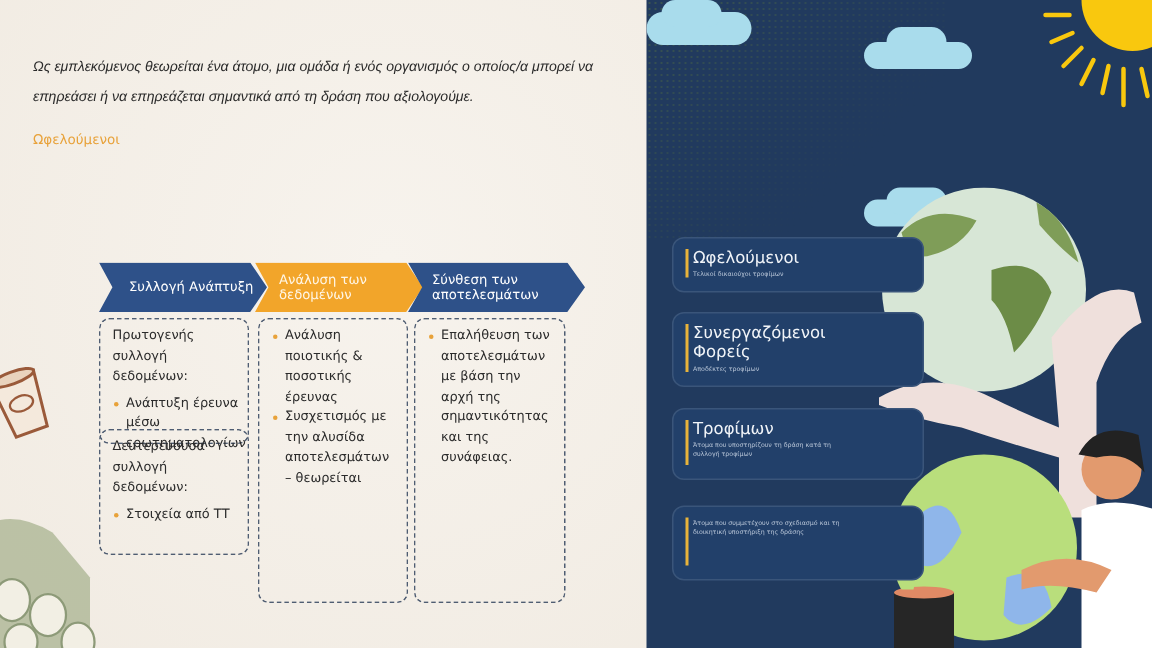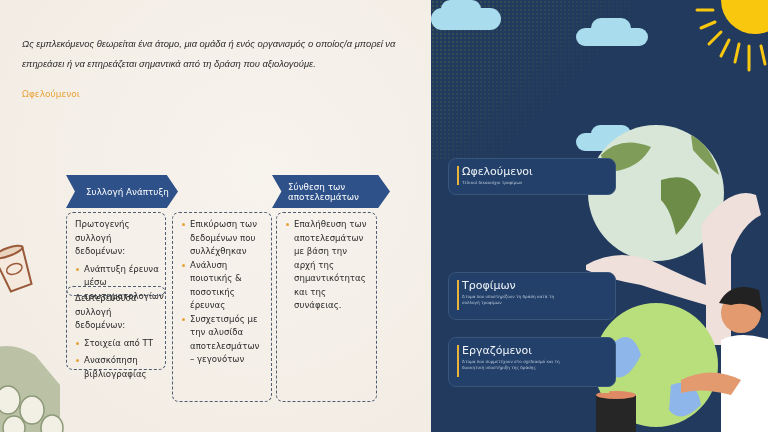--- a/index.html
+++ b/index.html
@@ -78,42 +78,43 @@
     <path d="M0 20 Q20 10 45 25 L70 55 L70 110 L0 110 Z" fill="#a8b390" opacity="0.75"></path>
     <ellipse cx="18" cy="70" rx="12" ry="14" fill="#f2efe4" stroke="#8d9a78" stroke-width="1.5"></ellipse>
     <ellipse cx="42" cy="80" rx="12" ry="14" fill="#f2efe4" stroke="#8d9a78" stroke-width="1.5"></ellipse>
     <ellipse cx="62" cy="98" rx="11" ry="13" fill="#f2efe4" stroke="#8d9a78" stroke-width="1.5"></ellipse>
     <ellipse cx="24" cy="98" rx="11" ry="12" fill="#f2efe4" stroke="#8d9a78" stroke-width="1.5"></ellipse>
   </svg>
 
   <div class="chev blue chev1">
     <span>Συλλογή Ανάπτυξη</span>
   </div>
+  <div class="chev orange chev2">
+    <span style="display:block;width:70px;">Ανάλυση των δεδομένων</span>
+  </div>
   <div class="chev blue chev3">
     <span style="display:block;width:80px;">Σύνθεση των αποτελεσμάτων</span>
   </div>
 
   <div class="box box1">
     <div class="head">Πρωτογενής συλλογή δεδομένων:</div>
     <ul>
       <li>Ανάπτυξη έρευνα μέσω ερωτηματολογίων</li>
     </ul>
   </div>
   <div class="box box2">
     <div class="head" style="width:70px;">Δευτερεύουσα συλλογή δεδομένων:</div>
     <ul>
       <li>Στοιχεία από ΤΤ</li>
-      <li>Ανασκόπηση βιβλιογραφίας</li>
     </ul>
   </div>
   <div class="box box3">
     <ul>
-      <li>Επικύρωση των δεδομένων που συλλέχθηκαν</li>
       <li style="width:70px;">Ανάλυση ποιοτικής &amp; ποσοτικής έρευνας</li>
-      <li>Συσχετισμός με την αλυσίδα αποτελεσμάτων – γεγονότων</li>
+      <li>Συσχετισμός με την αλυσίδα αποτελεσμάτων – θεωρείται</li>
     </ul>
   </div>
   <div class="box box4">
     <ul>
       <li>Επαλήθευση των αποτελεσμάτων με βάση την αρχή της σημαντικότητας και της συνάφειας.</li>
     </ul>
   </div>
 </div>
 
 <div class="right">
@@ -163,21 +164,24 @@
     <circle cx="160" cy="188" r="20" fill="#e29a6e"></circle>
     <path d="M138 178 Q150 155 178 165 L182 190 Q170 175 150 180Z" fill="#222222"></path>
     <path d="M140 215 Q160 205 190 215 L190 307 L140 307Z" fill="#ffffff"></path>
     <path d="M100 255 Q130 240 160 255 L150 270 Q120 262 100 268Z" fill="#e29a6e"></path>
   </svg>
 
   <div class="card c1">
     <div class="ct">Ωφελούμενοι</div>
     <div class="cs">Τελικοί δικαιούχοι τροφίμων</div>
   </div>
+  <div class="card c2">
+    <div class="ct" style="width:90px;">Συνεργαζόμενοι Φορείς</div>
+    <div class="cs">Αποδέκτες τροφίμων</div>
+  </div>
   <div class="card c3">
     <div class="ct">Τροφίμων</div>
     <div class="cs" style="width:110px;">Άτομα που υποστηρίζουν τη δράση κατά τη συλλογή τροφίμων</div>
   </div>
   <div class="card c4">
-    <div class="ct">Εργαζόμενοι</div>
     <div class="cs" style="width:110px;">Άτομα που συμμετέχουν στο σχεδιασμό και τη διοικητική υποστήριξη της δράσης</div>
   </div>
 </div>
 
 </body></html>

